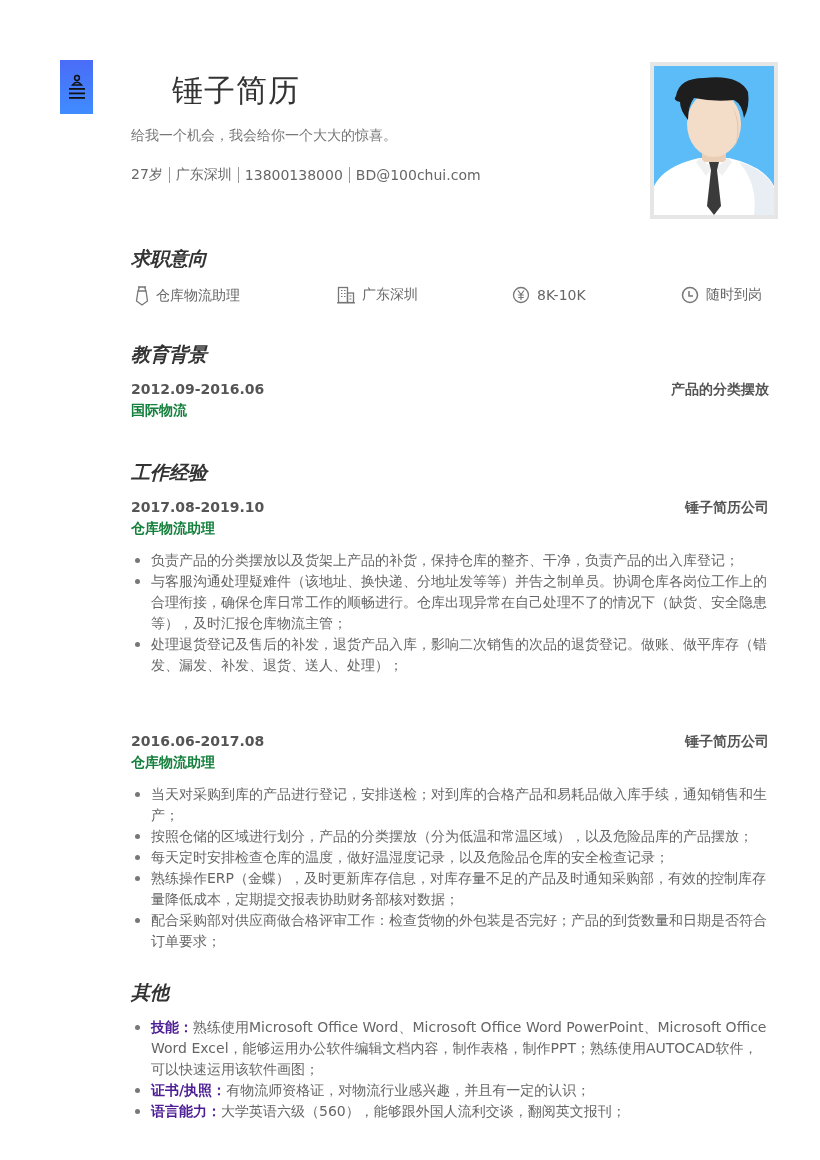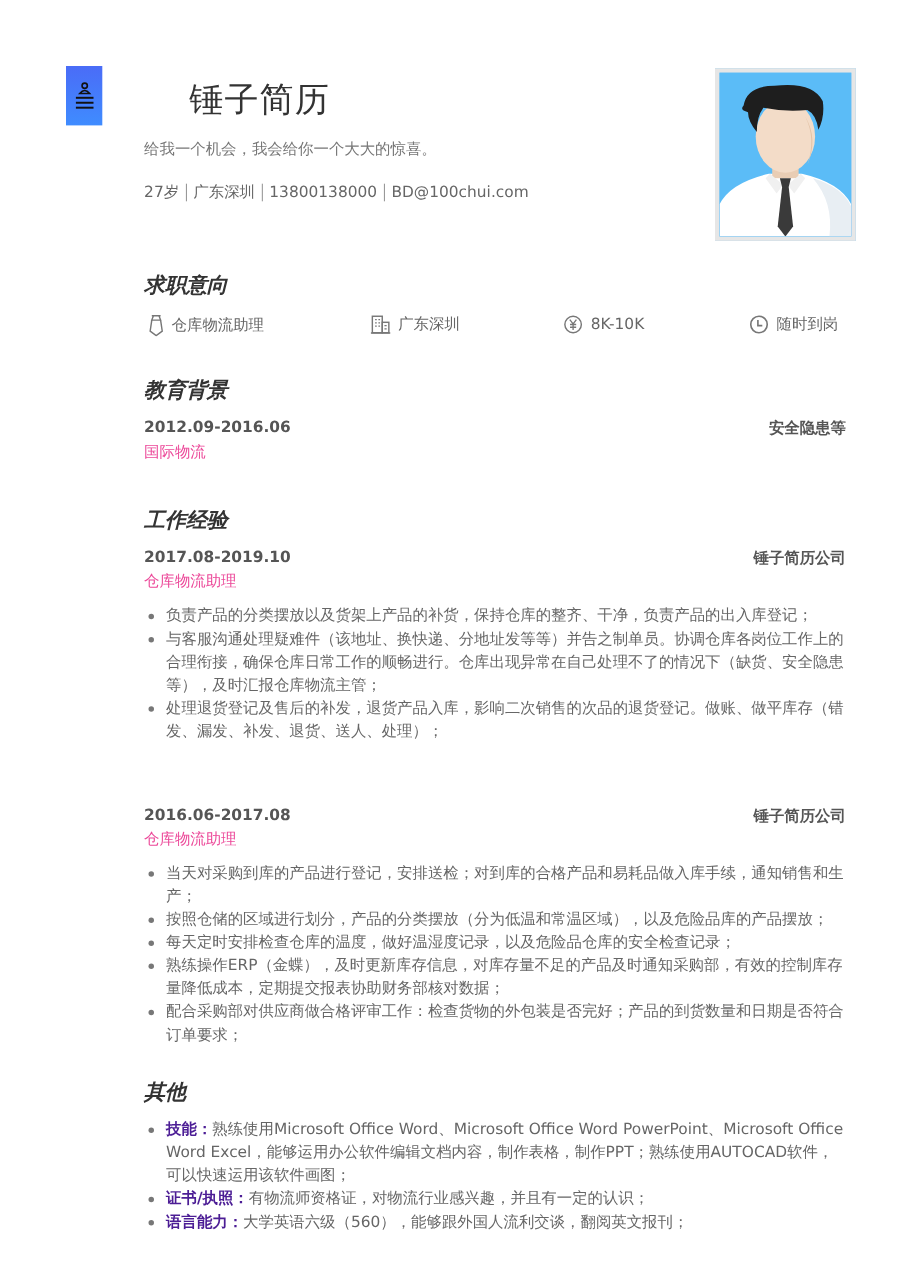--- a/index.html
+++ b/index.html
@@ -18,21 +18,21 @@
 
   .photo { position: absolute; left: 650px; top: 62px; width: 128px; height: 157px; border: 4px solid #e6e6e6; background: #5bbcf7; overflow: hidden; }
 
   .section-title { position: absolute; left: 131px; font-size: 19px; font-weight: bold; color: #333; font-style: italic; }
 
   .intent-row { position: absolute; left: 131px; top: 286px; width: 640px; height: 24px; font-size: 14px; color: #666; }
   .intent-item { position: absolute; top: 0; display: flex; align-items: center; gap: 7px; }
   .intent-item svg { display: block; }
 
   .entry-head { position: absolute; left: 131px; width: 638px; display: flex; justify-content: space-between; font-size: 14px; font-weight: bold; color: #555; }
-  .entry-sub { position: absolute; left: 131px; font-size: 14px; font-weight: normal; color: #ec4899; }
+  .entry-sub { position: absolute; left: 131px; font-size: 14px; font-weight: bold; color: #15803d; }
 
   .bullets { position: absolute; left: 131px; width: 640px; font-size: 14px; color: #666; line-height: 21px; list-style: none; }
   .bullets li { position: relative; padding-left: 20px; }
   .bullets li::before { content: ""; position: absolute; left: 4px; top: 8px; width: 5px; height: 5px; border-radius: 50%; background: #777; }
   .bullets li b { color: #4c1d95; }
 </style>
 </head>
 <body>
 
 <div class="logo-badge">
@@ -108,21 +108,21 @@
       <circle cx="9" cy="9" r="7.5" fill="none" stroke="#777" stroke-width="1.5"></circle>
       <path d="M8 5 V10 H12" fill="none" stroke="#777" stroke-width="1.5"></path>
     </svg>
     <span>随时到岗</span>
   </div>
 </div>
 
 <h2 class="section-title" style="top:342px;">教育背景</h2>
 <div class="entry-head" style="top:381px;text-align:right;">
   <span>2012.09-2016.06</span>
-  <span>安全隐患等</span>
+  <span>产品的分类摆放</span>
 </div>
 <div class="entry-sub" style="top:402px;">国际物流</div>
 
 <h2 class="section-title" style="top:460px;">工作经验</h2>
 
 <div class="entry-head" style="top:499px;">
   <span>2017.08-2019.10</span>
   <span>锤子简历公司</span>
 </div>
 <div class="entry-sub" style="top:520px;">仓库物流助理</div>

